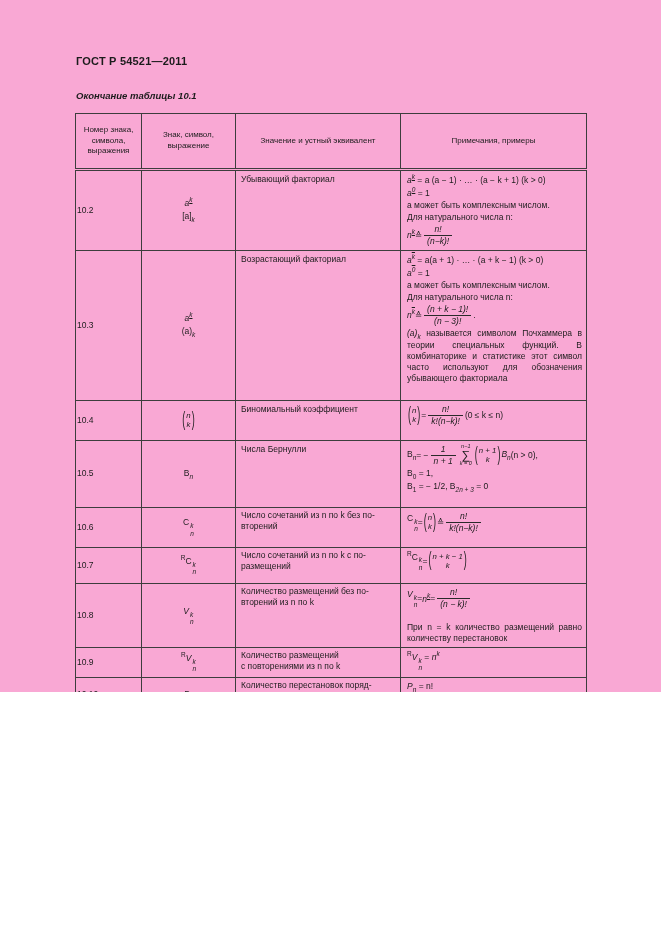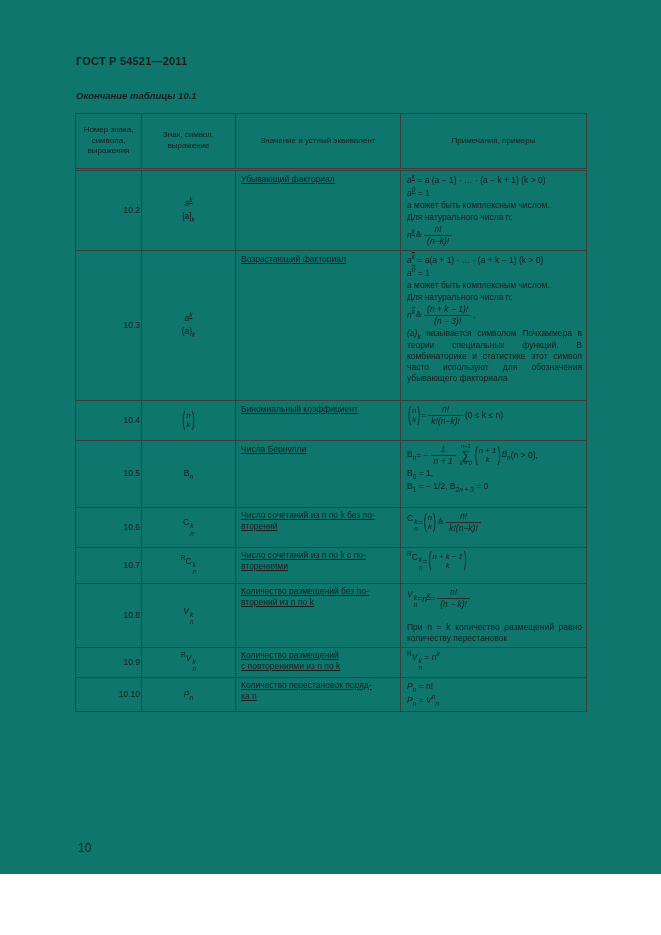--- a/index.html
+++ b/index.html
@@ -1,33 +1,33 @@
 <!DOCTYPE html>
 <html><head>
 <meta charset="utf-8">
 <style>
   * { box-sizing: border-box; }
   html,body { margin:0; padding:0; }
   body {
     width:661px; height:935px; background:#ffffff;
     font-family:"Liberation Sans", sans-serif; color:#1c1c1c;
   }
-  .page { position:relative; width:661px; height:874px; overflow:hidden; background:#0f766e; }
+  .page { position:relative; width:661px; height:692px; overflow:hidden; background:#f9a8d4; }
   .doc-header { position:absolute; left:76px; top:55px; font-size:11px; font-weight:bold; letter-spacing:.2px; }
   .caption { position:absolute; left:76px; top:90px; font-size:9.5px; font-style:italic;font-weight:bold; }
   .page-num { position:absolute; left:78px; top:841px; font-size:12px; }
 
   .tbl { position:absolute; left:75px; top:113px; width:511px; border-collapse:collapse;
          table-layout:fixed; font-size:8.5px; line-height:1.3; }
   .tbl th, .tbl td { border:1px solid #3d3d3d; }
   .tbl thead th { font-weight:normal; font-size:8px; text-align:center; vertical-align:middle;
                   padding:3px 5px; border-bottom:3px double #3d3d3d; line-height:1.35; }
-  td.c-num  { text-align:right; vertical-align:middle; }
+  td.c-num  { text-align:left; vertical-align:middle; }
   td.c-sym  { text-align:center; vertical-align:middle; padding:2px; }
-  td.c-mean { vertical-align:top; padding:2px 4px 2px 5px;text-decoration:underline; }
+  td.c-mean { vertical-align:top; padding:2px 4px 2px 5px; }
   td.c-notes{ vertical-align:top; padding:2px 4px 2px 6px; }
 
   .tline { margin:1px 0; }
   .fline { display:flex; align-items:center; margin:1px 0; flex-wrap:nowrap; }
   .just  { text-align:justify; }
   .v { font-style:italic; }
   sup, sub { font-size:6.5px; line-height:1; }
   sup.ul { text-decoration:underline; }
   sup.ol { text-decoration:overline; }
   .rpre { font-size:6.5px; vertical-align:3.5px; font-style:normal; }
@@ -240,21 +240,21 @@
       <tr style="height:36px">
         <td class="c-num">10.7</td>
         <td class="c-sym">
           <sup class="rpre">R</sup><span>C</span><span class="ss">
               <span>k</span>
               <span>n</span>
             </span>
         </td>
         <td class="c-mean">
           <div>Число сочетаний из n по k с по-</div>
-          <div>вторениями</div>
+          <div>размещений</div>
         </td>
         <td class="c-notes">
           <div class="fline">
             <span><sup class="rpre">R</sup><span>C</span><span class="ss">
                   <span>k</span>
                   <span>n</span>
                 </span></span>
             <span> = </span>
             <span class="binom">
                 <span class="paren">(</span>

